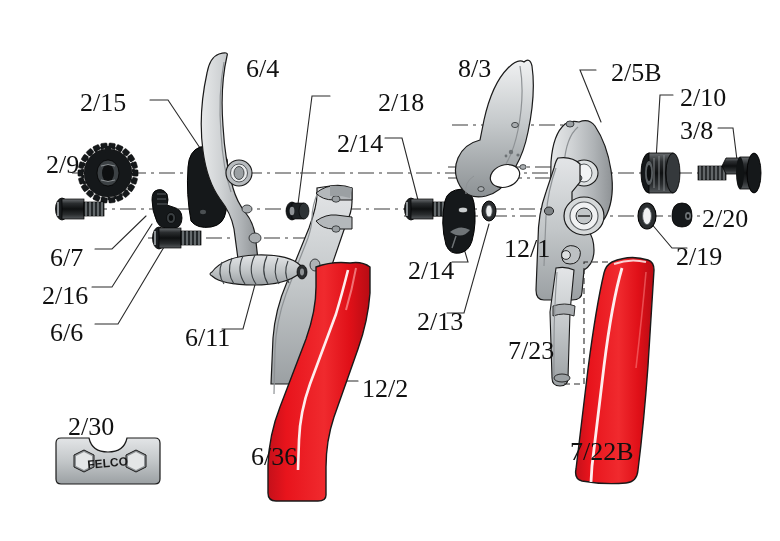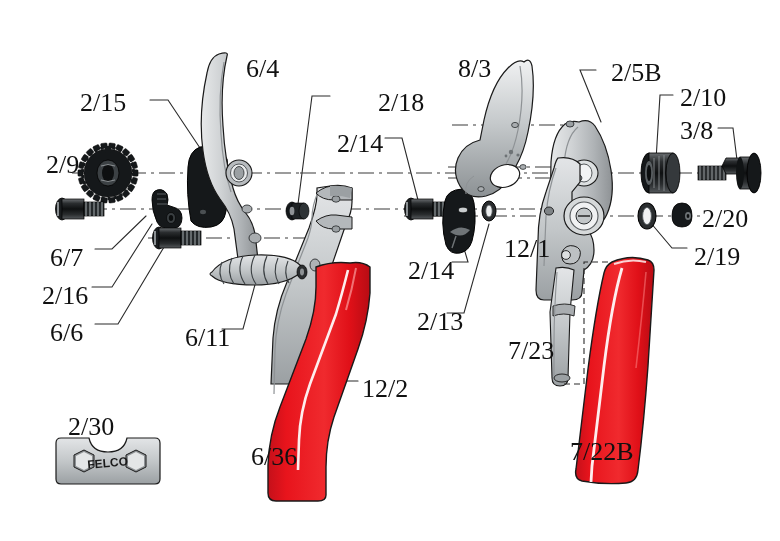--- a/index.html
+++ b/index.html
@@ -414,21 +414,21 @@
   <div class="lbl" style="left:246px; top:56px;">6/4</div>
   <div class="lbl" style="left:337px; top:90px;margin-left:41px;">2/18</div>
   <div class="lbl" style="left:458px; top:56px;">8/3</div>
   <div class="lbl" style="left:603px; top:60px;margin-left:8px;">2/5B</div>
   <div class="lbl" style="left:680px; top:85px;">2/10</div>
   <div class="lbl" style="left:337px; top:131px;">2/14</div>
   <div class="lbl" style="left:680px; top:118px;">3/8</div>
   <div class="lbl" style="left:46px;  top:152px;">2/9</div>
   <div class="lbl" style="left:702px; top:206px;">2/20</div>
   <div class="lbl" style="left:50px;  top:245px;">6/7</div>
-  <div class="lbl" style="left:694px; top:244px;">2/19</div>
+  <div class="lbl" style="left:676px; top:244px;">2/19</div>
   <div class="lbl" style="left:408px; top:258px;">2/14</div>
   <div class="lbl" style="left:504px; top:236px;">12/1</div>
   <div class="lbl" style="left:42px;  top:283px;">2/16</div>
   <div class="lbl" style="left:50px;  top:320px;">6/6</div>
   <div class="lbl" style="left:417px; top:309px;">2/13</div>
   <div class="lbl" style="left:185px; top:325px;text-align:center;">6/11</div>
   <div class="lbl" style="left:508px; top:338px;">7/23</div>
   <div class="lbl" style="left:362px; top:376px;">12/2</div>
   <div class="lbl" style="left:68px;  top:414px;">2/30</div>
   <div class="lbl" style="left:251px; top:444px;">6/36</div>

